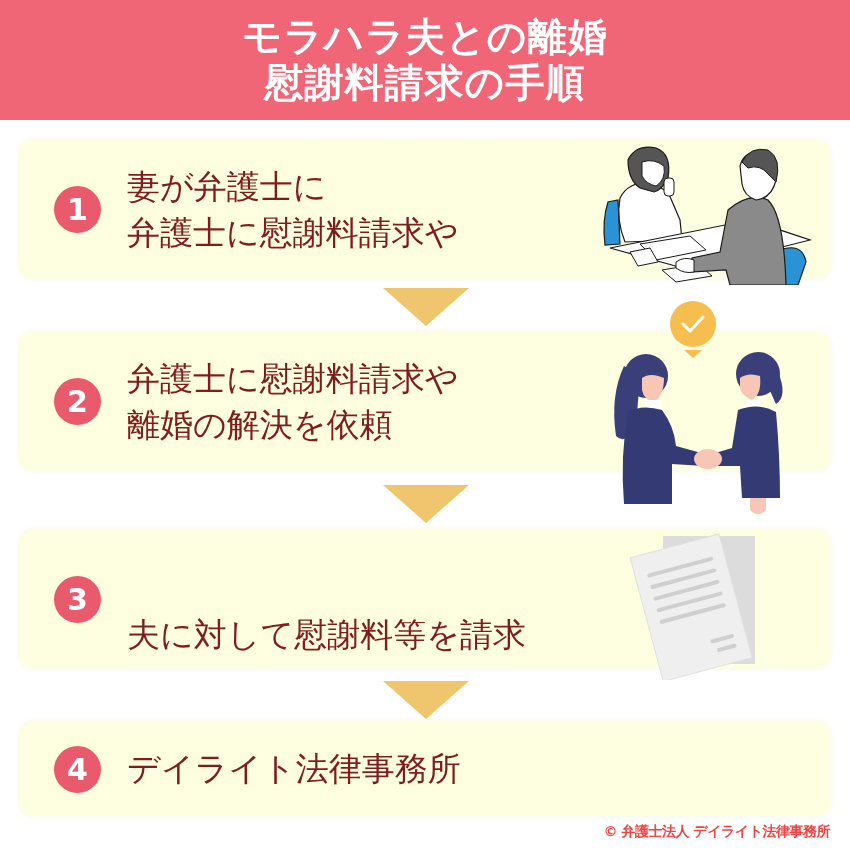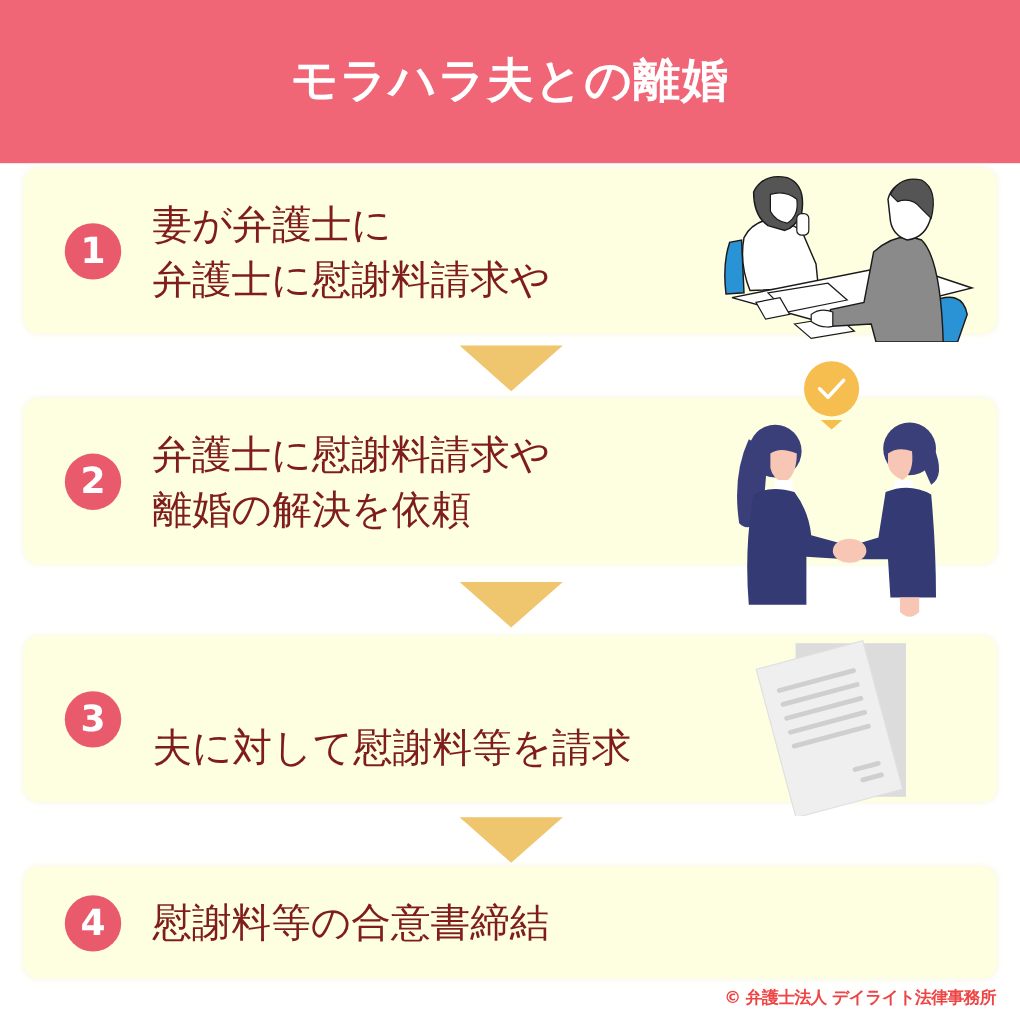--- a/index.html
+++ b/index.html
@@ -1,20 +1,20 @@
 <!DOCTYPE html>
 <html><head>
   <meta charset="utf-8">
   <style>
     * { margin: 0; padding: 0; box-sizing: border-box; }
     html, body { width: 850px; height: 852px; background: #ffffff; overflow: hidden; }
     body { position: relative; font-family: "DejaVu Sans", "Liberation Sans", sans-serif; color: #1a1a1a; }
 
     .header {
-      position: absolute; left: 0; top: 0; width: 850px; height: 136px;
+      position: absolute; left: 0; top: 0; width: 850px; height: 120px;
       background: #F06677;
       display: flex; flex-direction: column; align-items: center; justify-content: center;
     }
     .header .line {
       color: #ffffff; font-weight: bold; font-size: 39px; line-height: 46px; letter-spacing: 1px;
       font-family: "DejaVu Sans", sans-serif;
     }
 
     .card {
       position: absolute; left: 20px; width: 810px;
@@ -43,20 +43,21 @@
     .credit {
       position: absolute; right: 20px; top: 823px; font-size: 14px; color: #ef4444;
       font-family: "DejaVu Sans", sans-serif; font-weight: bold; letter-spacing: -0.5px;
     }
   </style>
 </head>
 <body>
 
 <div class="header">
   <div class="line">モラハラ夫との離婚</div>
+  <div class="line">慰謝料請求の手順</div>
 </div>
 
 <div class="card" style="top:140px; height:138px;">
   <div class="num" style="top:46px;">1</div>
   <div class="text" style="top:24px;">妻が弁護士に</div>
   <div class="text" style="top:70px;">弁護士に慰謝料請求や</div>
 
   <svg class="illus" style="left:560px; top:0px;" width="240" height="145" viewBox="0 0 240 145">
 
     <path d="M28 62 Q22 80 25 105 L40 104 L38 60 Z" fill="#2A93D5" stroke="#1a1a1a" stroke-width="1.2"></path>
@@ -118,37 +119,37 @@
 
   <ellipse cx="128" cy="163" rx="14" ry="10" fill="#F7C6B5"></ellipse>
 
   <path d="M170 202 L186 202 L186 214 Q178 222 170 214 Z" fill="#F7C6B5"></path>
 </svg>
 
 <div class="arrow" style="top:485px;"></div>
 
 <div class="card" style="top:530px; height:138px;">
   <div class="num" style="top:46px;">3</div>
-  <div class="text" style="top:70px;text-align:center;">夫に対して慰謝料等を請求</div>
+  <div class="text" style="top:82px;text-align:center;">夫に対して慰謝料等を請求</div>
 </div>
 
 <svg class="illus" style="left:628px; top:530px;" width="140" height="150" viewBox="0 0 140 150">
   <rect x="35" y="6" width="92" height="128" fill="#DCDCDC"></rect>
   <g transform="rotate(-15 70 80)">
     <rect x="18" y="12" width="92" height="128" fill="#EFEFEF" stroke="#e0e0e0" stroke-width="1"></rect>
     <rect x="30" y="32" width="68" height="4" rx="2" fill="#CFCFCF"></rect>
     <rect x="30" y="44" width="68" height="4" rx="2" fill="#CFCFCF"></rect>
     <rect x="30" y="56" width="68" height="4" rx="2" fill="#CFCFCF"></rect>
     <rect x="30" y="68" width="68" height="4" rx="2" fill="#CFCFCF"></rect>
     <rect x="30" y="80" width="68" height="4" rx="2" fill="#CFCFCF"></rect>
     <rect x="74" y="112" width="24" height="4" rx="2" fill="#CFCFCF"></rect>
     <rect x="78" y="122" width="20" height="4" rx="2" fill="#CFCFCF"></rect>
   </g>
 </svg>
 
 <div class="arrow" style="top:681px;"></div>
 
 <div class="card" style="top:722px; height:93px;">
   <div class="num" style="top:24px;">4</div>
-  <div class="text" style="top:24px;">慰謝料等の合意書締結</div>
+  <div class="text" style="top:24px;">デイライト法律事務所</div>
 </div>
 
 <div class="credit">© 弁護士法人 デイライト法律事務所</div>
 
 </body></html>

